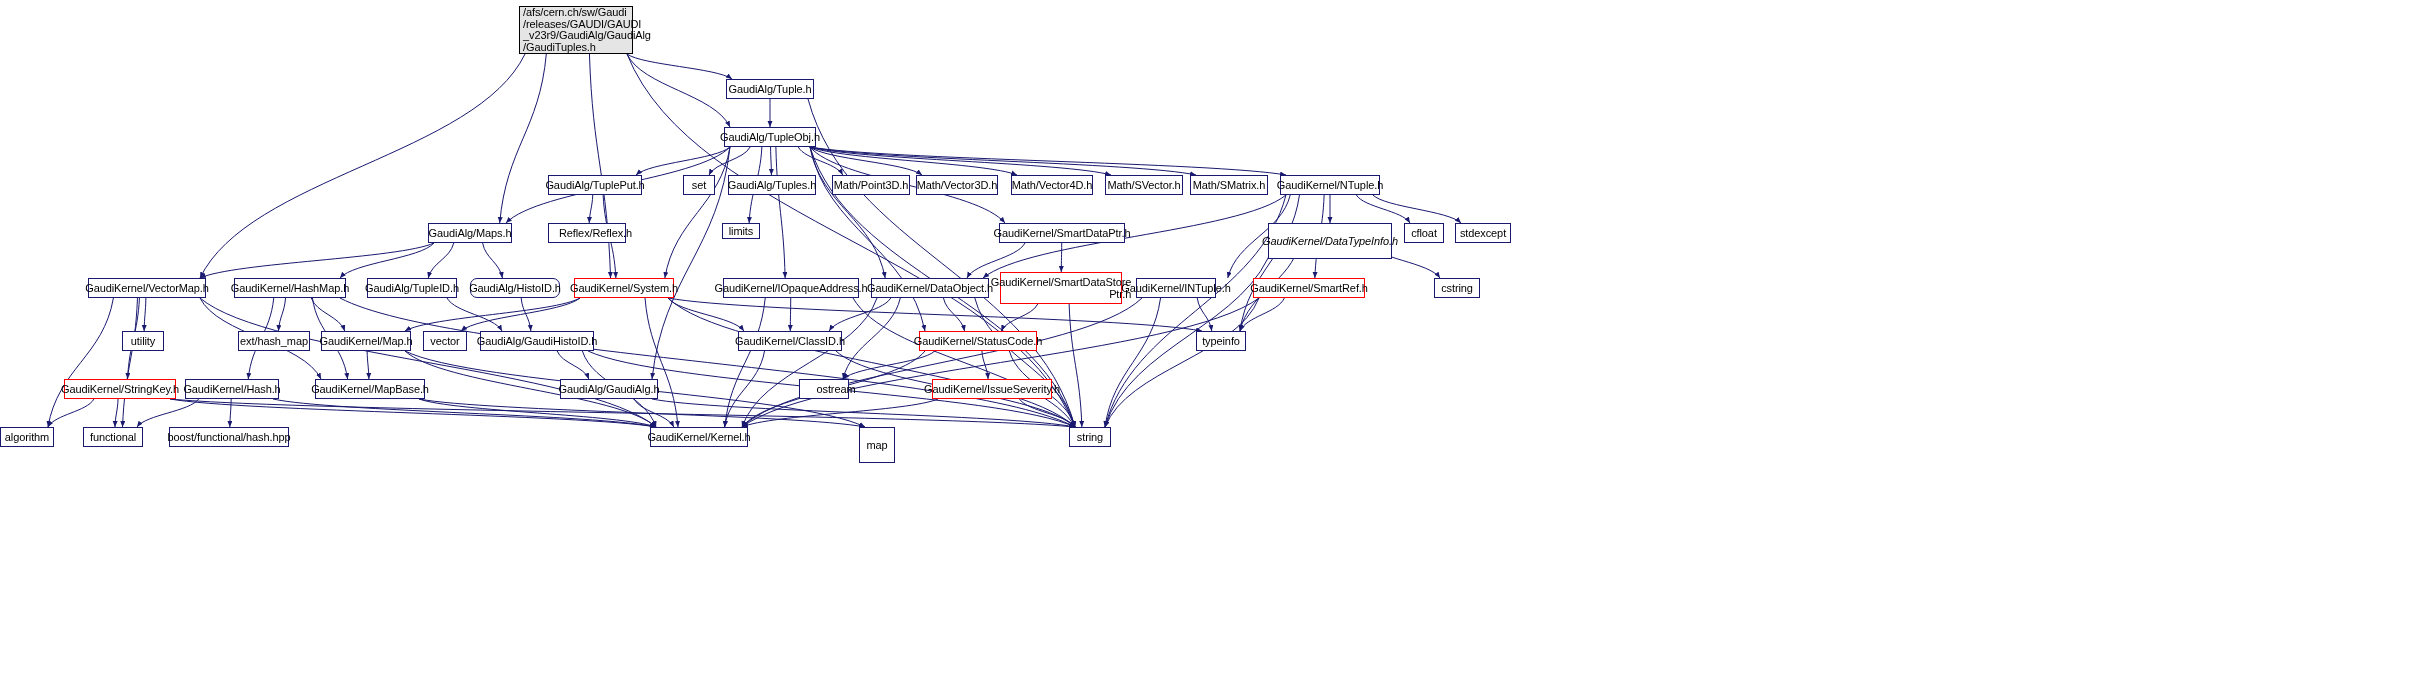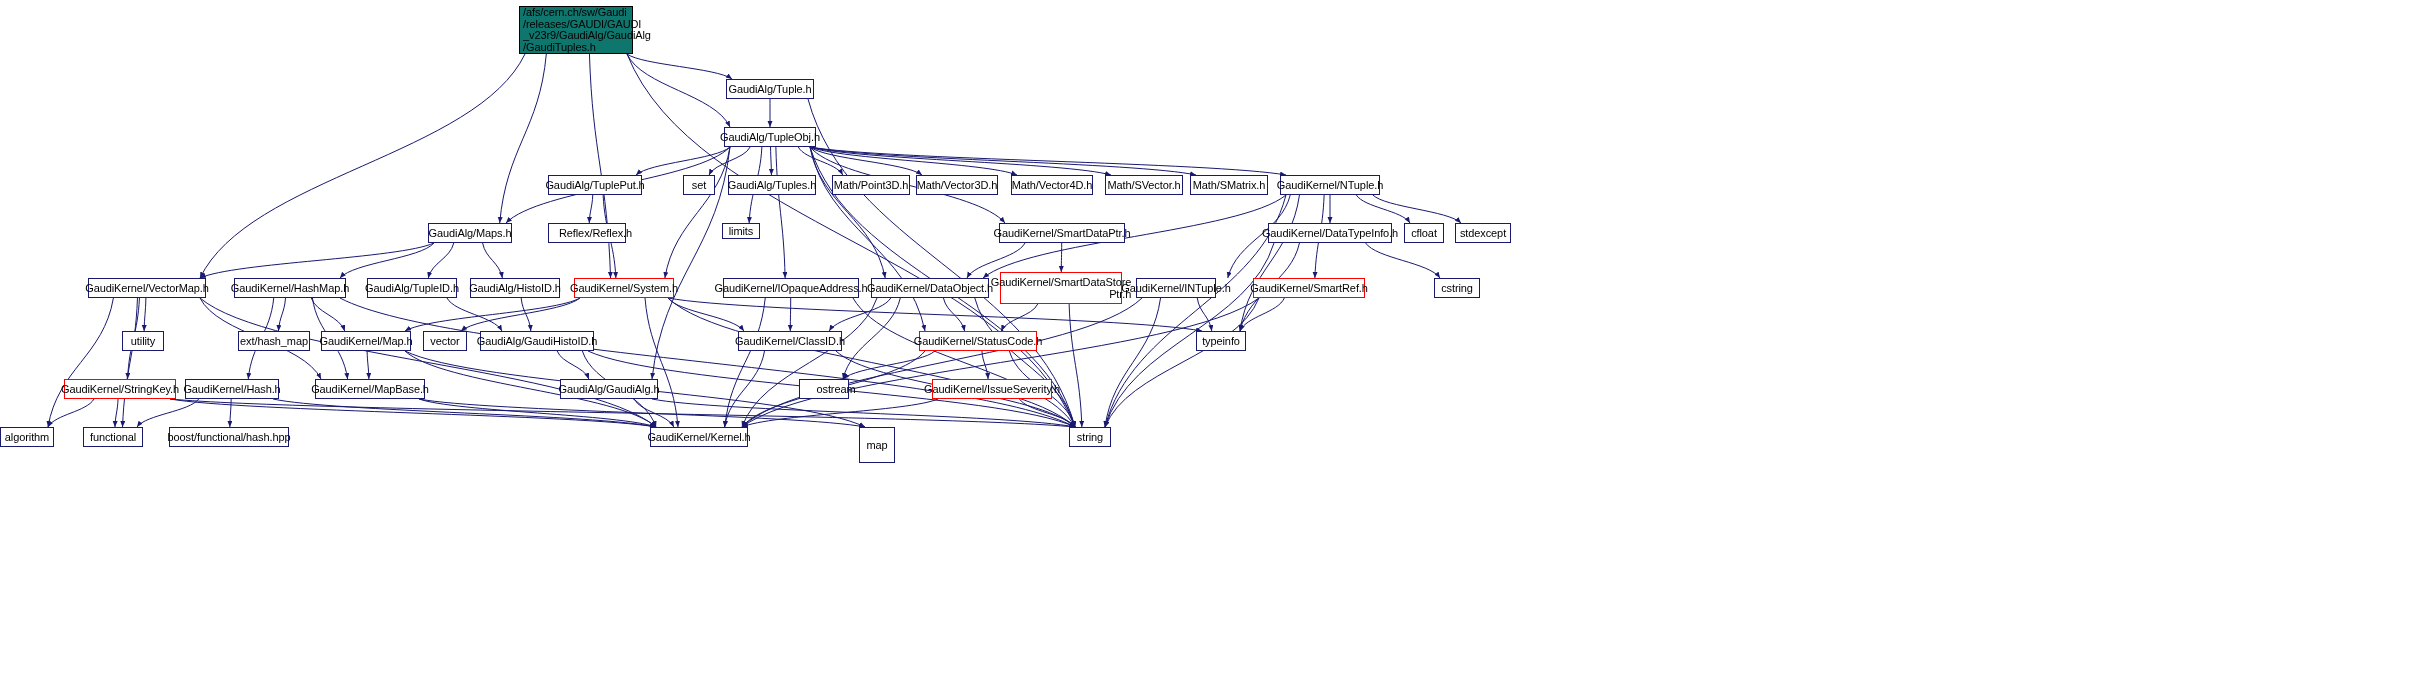--- a/index.html
+++ b/index.html
@@ -35,21 +35,21 @@
     line-height: 12.5px;
     text-align: right;
     display: flex;
     align-items: center;
     justify-content: center;
     white-space: pre-line;
     padding: 0 3px;
     letter-spacing: -0.1px;
   }
   .node.root {
-    background: #0f766e;
+    background: #e5e5e5;
     border-color: #000000;
     text-align: left;
     justify-content: flex-start;
     font-size: 11px;
     line-height: 11.5px;
   }
   .node.red {
     border-color: #ff0000;
   }
 </style>
@@ -181,27 +181,27 @@
     <div class="node" style="left: 832px; top: 175px; width: 78px; height: 20px;">Math/Point3D.h</div>
     <div class="node" style="left: 916px; top: 175px; width: 82px; height: 20px;">Math/Vector3D.h</div>
     <div class="node" style="left: 1011px; top: 175px; width: 82px; height: 20px;">Math/Vector4D.h</div>
     <div class="node" style="left: 1105px; top: 175px; width: 78px; height: 20px;">Math/SVector.h</div>
     <div class="node" style="left: 1190px; top: 175px; width: 78px; height: 20px;">Math/SMatrix.h</div>
     <div class="node" style="left: 1280px; top: 175px; width: 100px; height: 20px;">GaudiKernel/NTuple.h</div>
     <div class="node" style="left: 428px; top: 223px; width: 84px; height: 20px;">GaudiAlg/Maps.h</div>
     <div class="node" style="left: 548px; top: 223px; width: 78px; height: 20px; padding-left: 20px;">Reflex/Reflex.h</div>
     <div class="node" style="left: 722px; top: 223px; width: 38px; height: 16px;">limits</div>
     <div class="node" style="left: 999px; top: 223px; width: 126px; height: 20px;">GaudiKernel/SmartDataPtr.h</div>
-    <div class="node" style="left: 1268px; top: 223px; width: 124px; height: 20px;">GaudiKernel/DataTypeInfo.h</div>
+    <div class="node" style="left: 1268px; top: 223px; width: 124px; height: 36px; font-style: italic;">GaudiKernel/DataTypeInfo.h</div>
     <div class="node" style="left: 1404px; top: 223px; width: 40px; height: 20px;">cfloat</div>
     <div class="node" style="left: 1455px; top: 223px; width: 56px; height: 20px;">stdexcept</div>
     <div class="node" style="left: 88px; top: 278px; width: 118px; height: 20px;">GaudiKernel/VectorMap.h</div>
     <div class="node" style="left: 234px; top: 278px; width: 112px; height: 20px;">GaudiKernel/HashMap.h</div>
     <div class="node" style="left: 367px; top: 278px; width: 90px; height: 20px;">GaudiAlg/TupleID.h</div>
-    <div class="node" style="left: 470px; top: 278px; width: 90px; height: 20px;">GaudiAlg/HistoID.h</div>
+    <div class="node" style="left: 470px; top: 278px; width: 90px; height: 20px; border-radius: 7px;">GaudiAlg/HistoID.h</div>
     <div class="node red" style="left: 574px; top: 278px; width: 100px; height: 20px;">GaudiKernel/System.h</div>
     <div class="node" style="left: 723px; top: 278px; width: 136px; height: 20px;">GaudiKernel/IOpaqueAddress.h</div>
     <div class="node" style="left: 871px; top: 278px; width: 118px; height: 20px;">GaudiKernel/DataObject.h</div>
     <div class="node red" style="left: 1000px; top: 272px; width: 122px; height: 32px;">GaudiKernel/SmartDataStore
 Ptr.h</div>
     <div class="node" style="left: 1136px; top: 278px; width: 80px; height: 20px;">GaudiKernel/INTuple.h</div>
     <div class="node red" style="left: 1253px; top: 278px; width: 112px; height: 20px;">GaudiKernel/SmartRef.h</div>
     <div class="node" style="left: 1434px; top: 278px; width: 46px; height: 20px;">cstring</div>
     <div class="node" style="left: 122px; top: 331px; width: 42px; height: 20px;">utility</div>
     <div class="node" style="left: 238px; top: 331px; width: 72px; height: 20px;">ext/hash_map</div>

